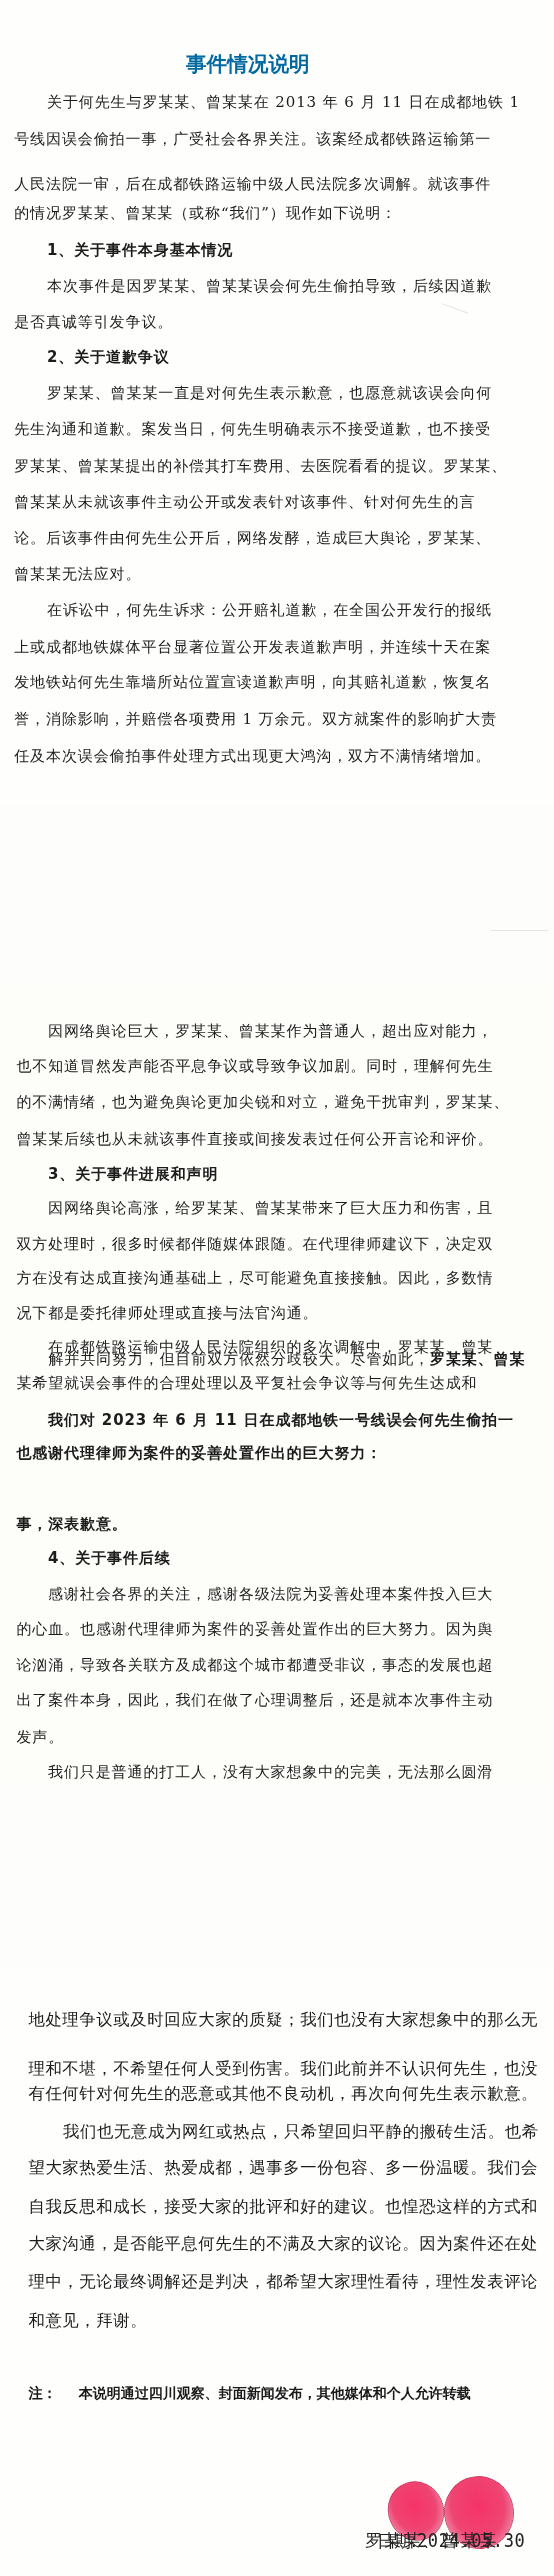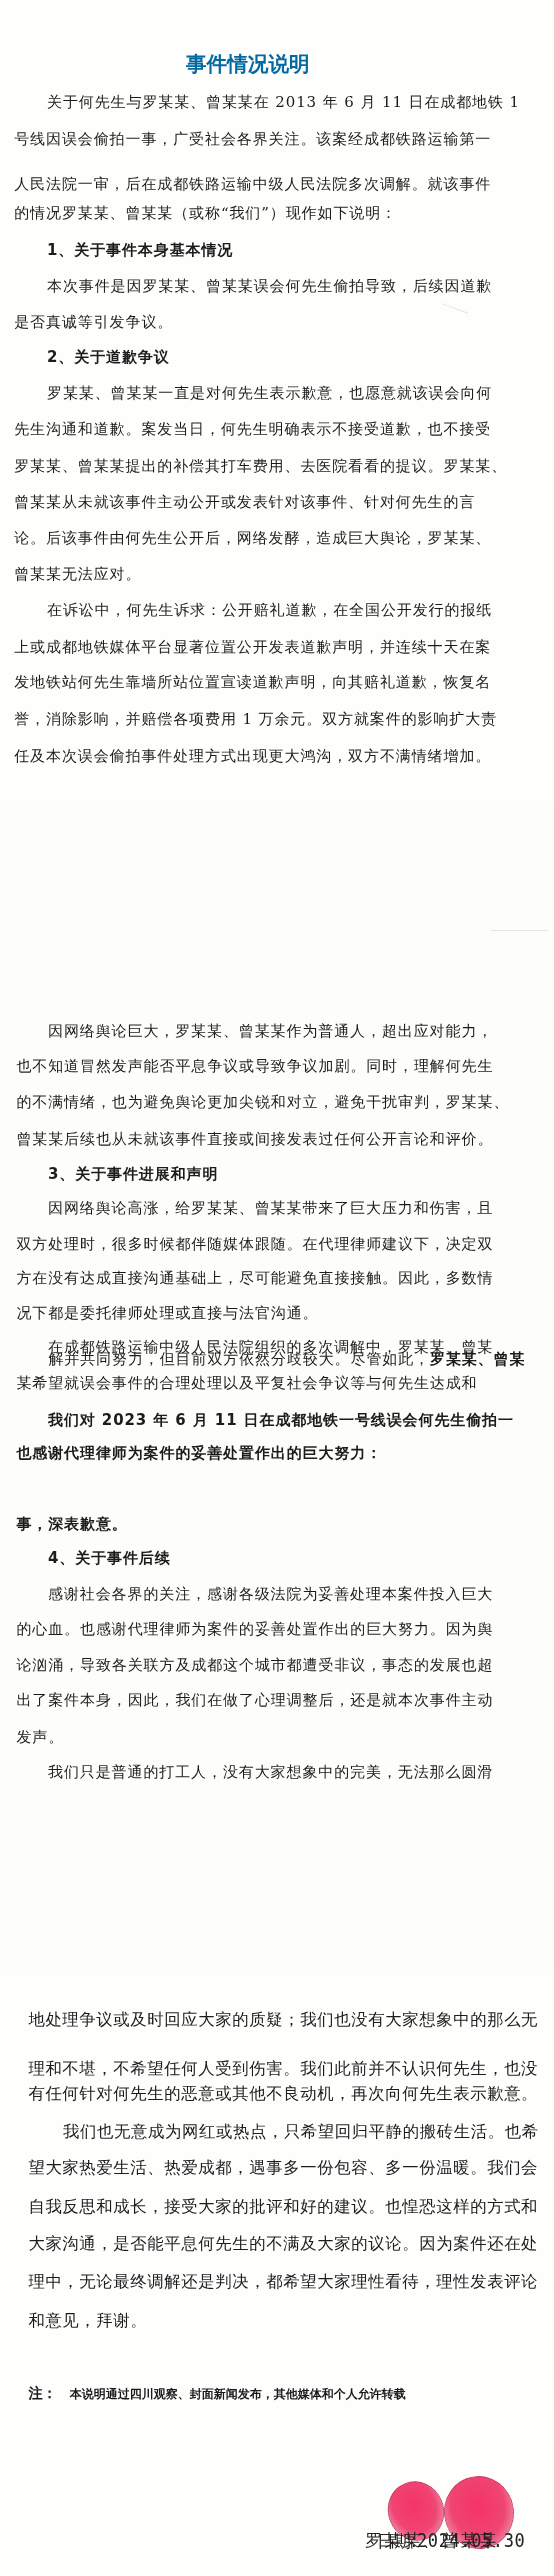--- a/index.html
+++ b/index.html
@@ -17,21 +17,21 @@
   .p3 .line { font-size: 16.4px; letter-spacing: 0.6px; }
   .bold { font-weight: bold; font-family: "DejaVu Sans", "Liberation Sans", sans-serif; }
   .title {
     position: absolute; left: 186px; top: 36px; white-space: nowrap;
     font-family: "DejaVu Sans", "Liberation Sans", sans-serif; font-weight: bold;
     font-size: 20.6px; letter-spacing: 0px; color: #0369a1;
   }
   .note { position: absolute; left: 28.4px; top: 2384px; white-space: nowrap; font-weight: bold;
     font-family: "DejaVu Sans", "Liberation Sans", sans-serif; color: #1a1a1a; }
   .note .label { font-size: 14.2px; }
-  .note .text { font-size: 12px; margin-left: 13px; }
+  .note .text { font-size: 14px; margin-left: 22px; }
   .sign { position: absolute; white-space: nowrap; color: #222; font-family: "DejaVu Sans", "Liberation Sans", sans-serif; }
   .fingerprint { position: absolute; border-radius: 50%;
     background: radial-gradient(ellipse at 50% 40%, rgba(245,40,95,0.95) 0%, rgba(236,36,90,0.85) 55%, rgba(225,40,90,0.55) 80%, rgba(220,40,90,0) 100%);
     border: 0.7px dotted rgba(120,20,50,0.6);
   }
   .handwritten { font-family: "DejaVu Sans Mono", "Liberation Mono", monospace; font-size: 20px; letter-spacing: 0.7px; font-weight: normal; transform: scaleX(0.85); transform-origin: left center; display: inline-block; }
   .smudge { position: absolute; height: 0.7px; background: #d9d9d4; opacity: 0.7; }
 </style>
 </head>
 <body>

